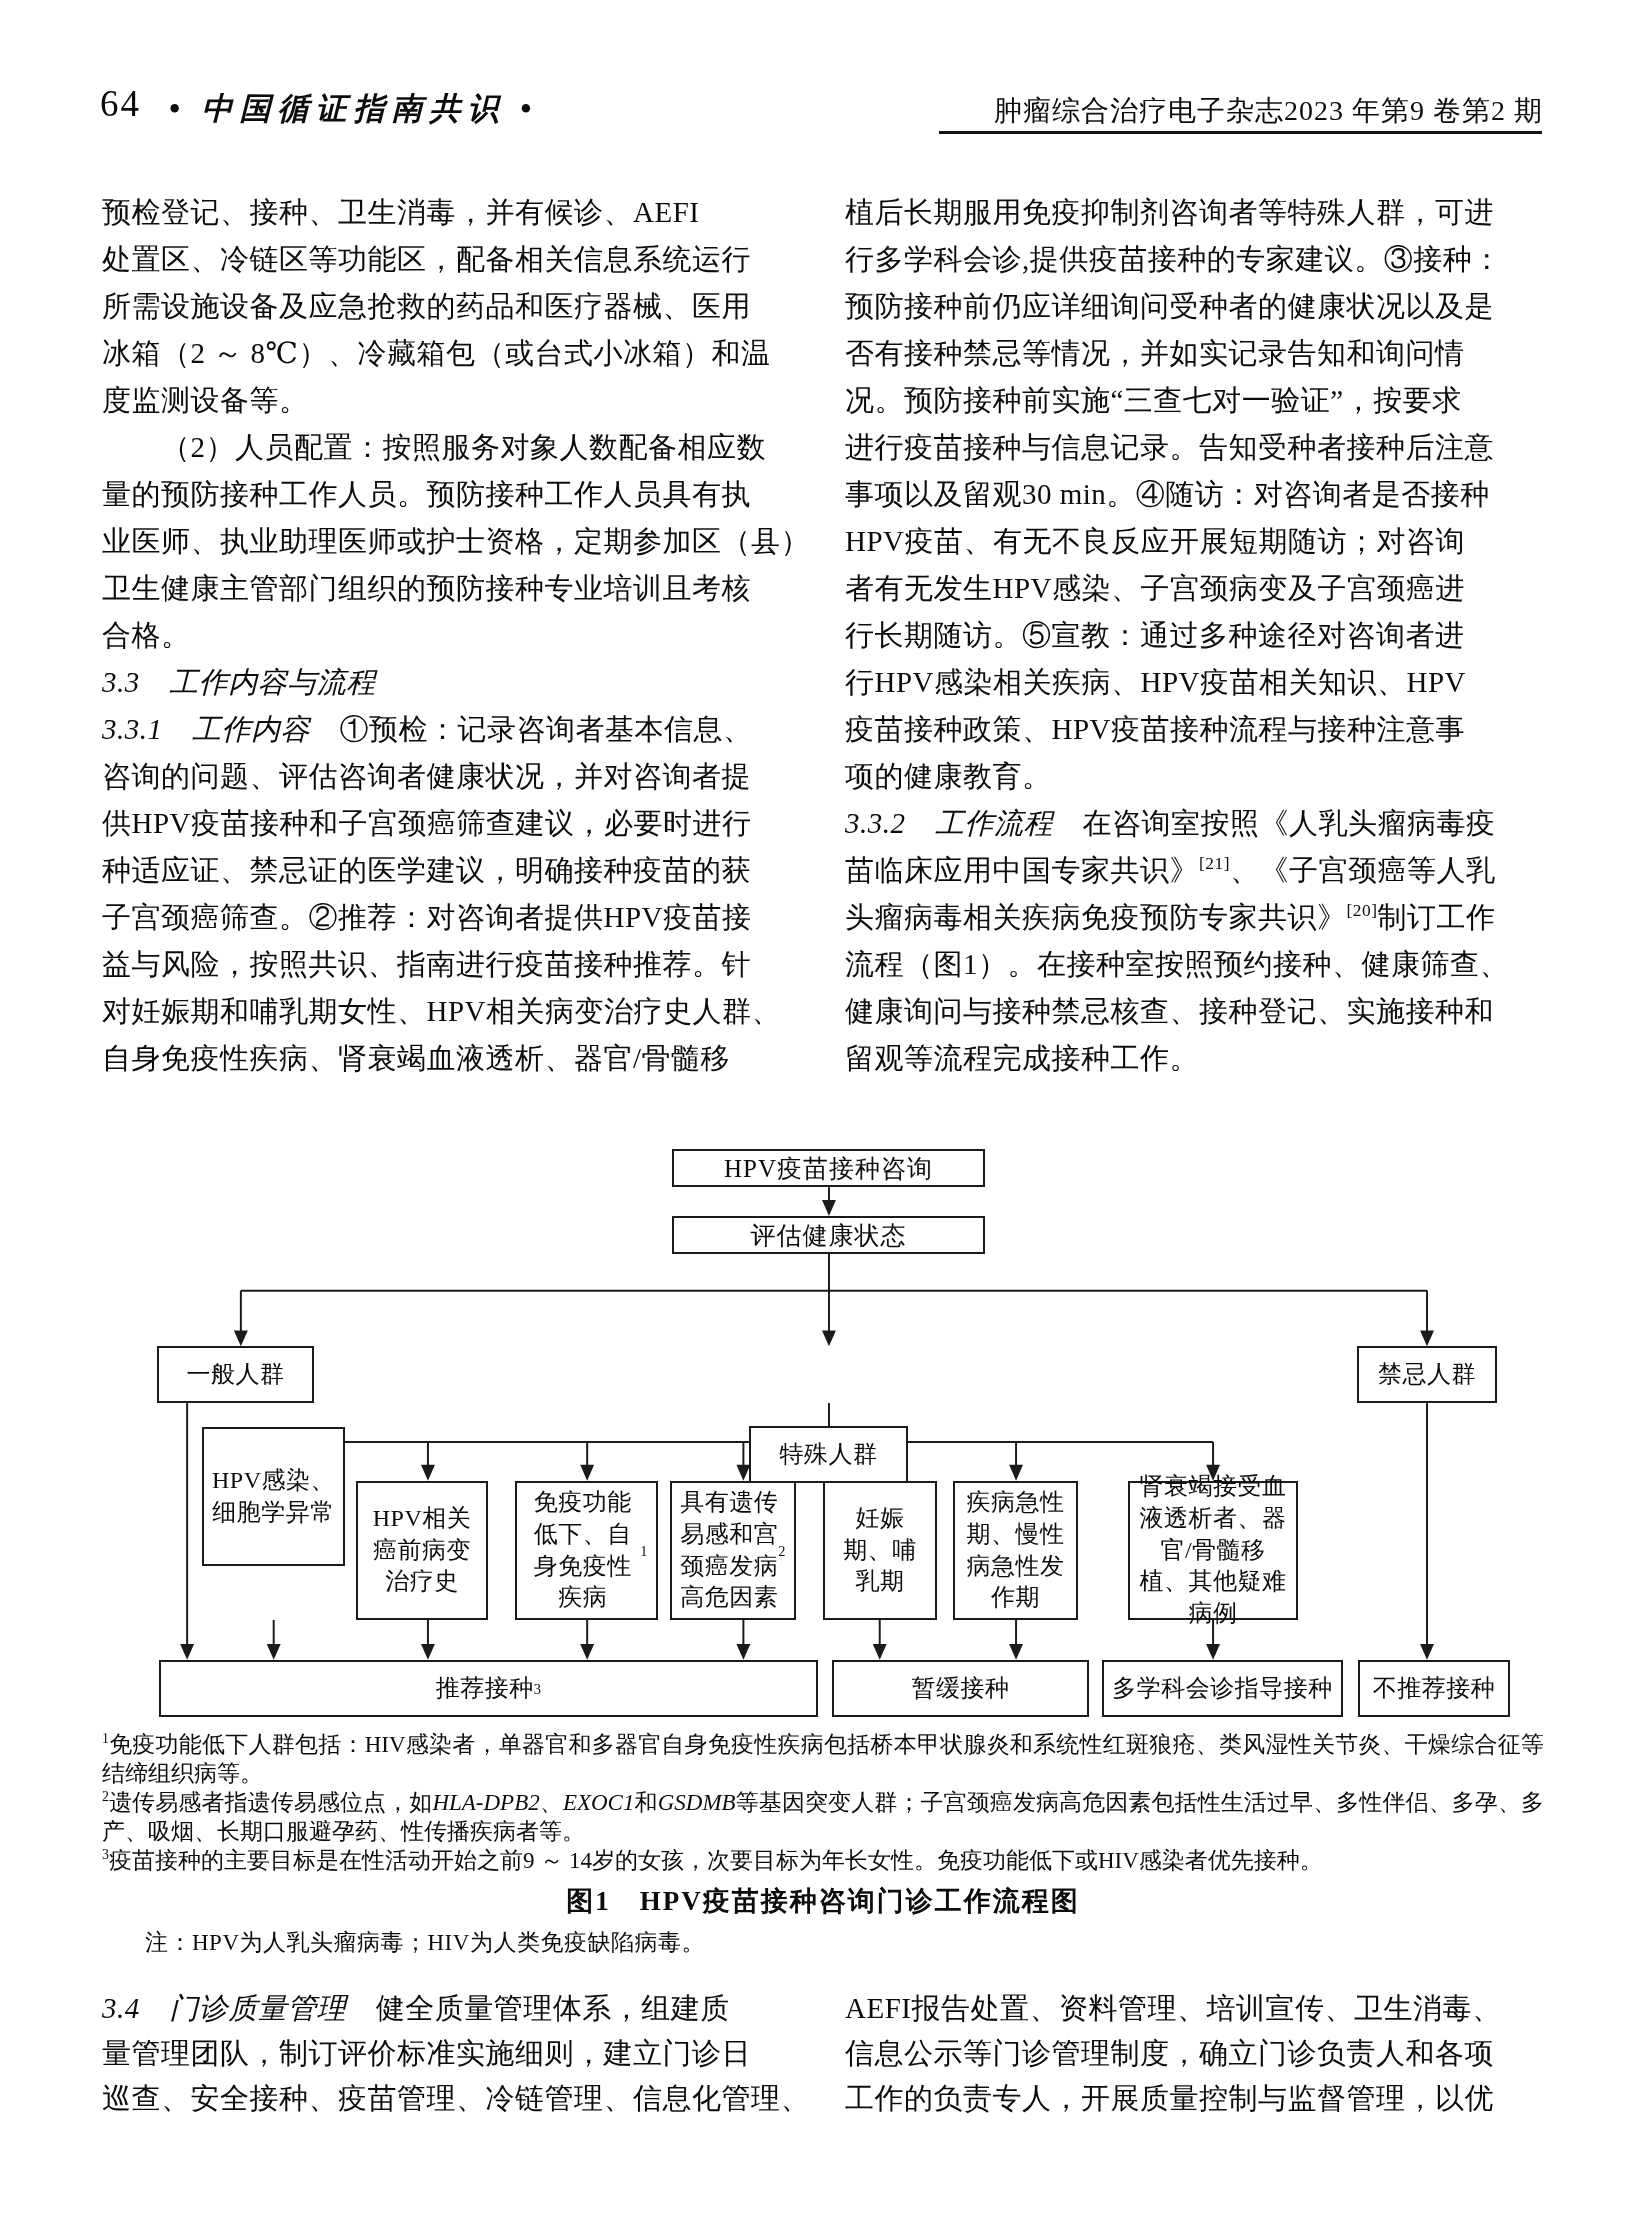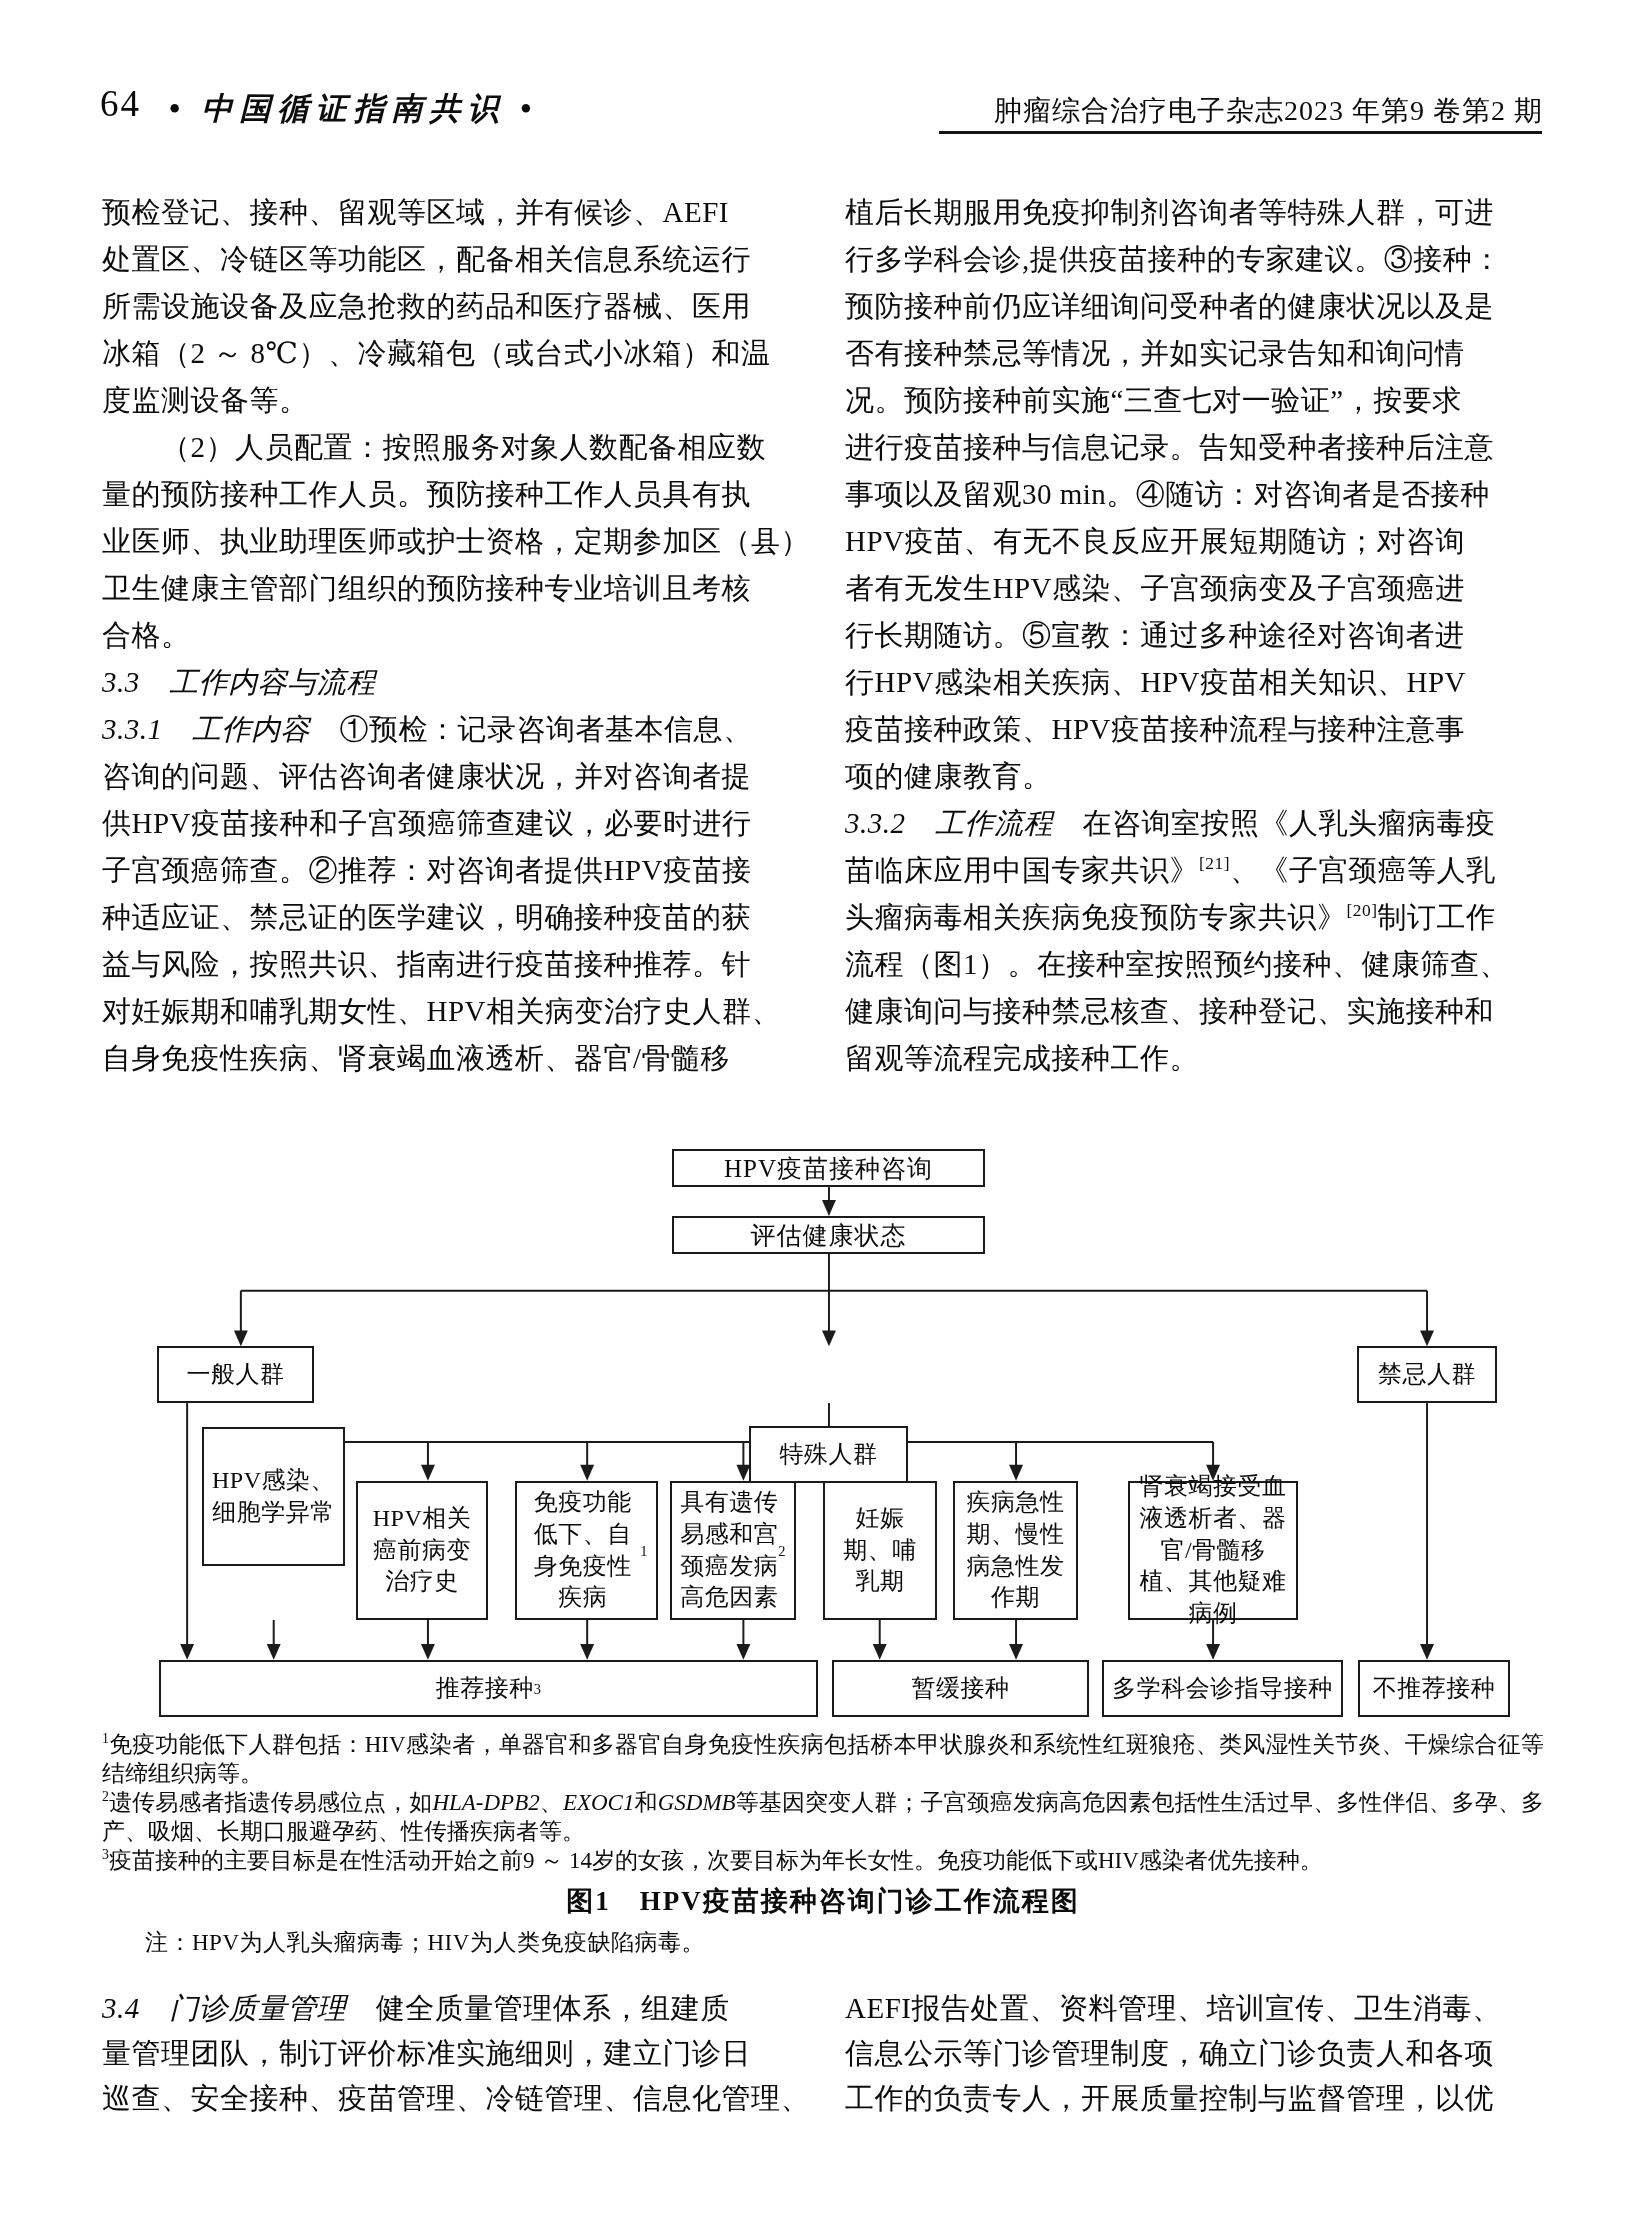--- a/index.html
+++ b/index.html
@@ -46,36 +46,36 @@
 <body>
 
 <div class="page">
 
   <div class="abs pg-num">64</div>
   <div class="abs series">• 中国循证指南共识 •</div>
   <div class="abs issue">肿瘤综合治疗电子杂志2023 年第9 卷第2 期</div>
   <div class="abs head-rule"></div>
 
   <div class="abs col top-left">
-      <div class="line">预检登记、接种、留观等区域，并有候诊、AEFI</div>
+      <div class="line">预检登记、接种、卫生消毒，并有候诊、AEFI</div>
       <div class="line">处置区、冷链区等功能区，配备相关信息系统运行</div>
       <div class="line">所需设施设备及应急抢救的药品和医疗器械、医用</div>
       <div class="line">冰箱（2 ～ 8℃）、冷藏箱包（或台式小冰箱）和温</div>
       <div class="line">度监测设备等。</div>
       <div class="line">　　（2）人员配置：按照服务对象人数配备相应数</div>
       <div class="line">量的预防接种工作人员。预防接种工作人员具有执</div>
       <div class="line">业医师、执业助理医师或护士资格，定期参加区（县）</div>
       <div class="line">卫生健康主管部门组织的预防接种专业培训且考核</div>
       <div class="line">合格。</div>
       <div class="line kai">3.3　工作内容与流程</div>
       <div class="line"><span class="kai">3.3.1　工作内容</span><span>　①预检：记录咨询者基本信息、</span></div>
       <div class="line">咨询的问题、评估咨询者健康状况，并对咨询者提</div>
       <div class="line">供HPV疫苗接种和子宫颈癌筛查建议，必要时进行</div>
+      <div class="line">种适应证、禁忌证的医学建议，明确接种疫苗的获</div>
       <div class="line">子宫颈癌筛查。②推荐：对咨询者提供HPV疫苗接</div>
-      <div class="line">种适应证、禁忌证的医学建议，明确接种疫苗的获</div>
       <div class="line">益与风险，按照共识、指南进行疫苗接种推荐。针</div>
       <div class="line">对妊娠期和哺乳期女性、HPV相关病变治疗史人群、</div>
       <div class="line">自身免疫性疾病、肾衰竭血液透析、器官/骨髓移</div>
     </div>
   <div class="abs col top-right">
       <div class="line">植后长期服用免疫抑制剂咨询者等特殊人群，可进</div>
       <div class="line">行多学科会诊,提供疫苗接种的专家建议。③接种：</div>
       <div class="line">预防接种前仍应详细询问受种者的健康状况以及是</div>
       <div class="line">否有接种禁忌等情况，并如实记录告知和询问情</div>
       <div class="line">况。预防接种前实施“三查七对一验证”，按要求</div>

